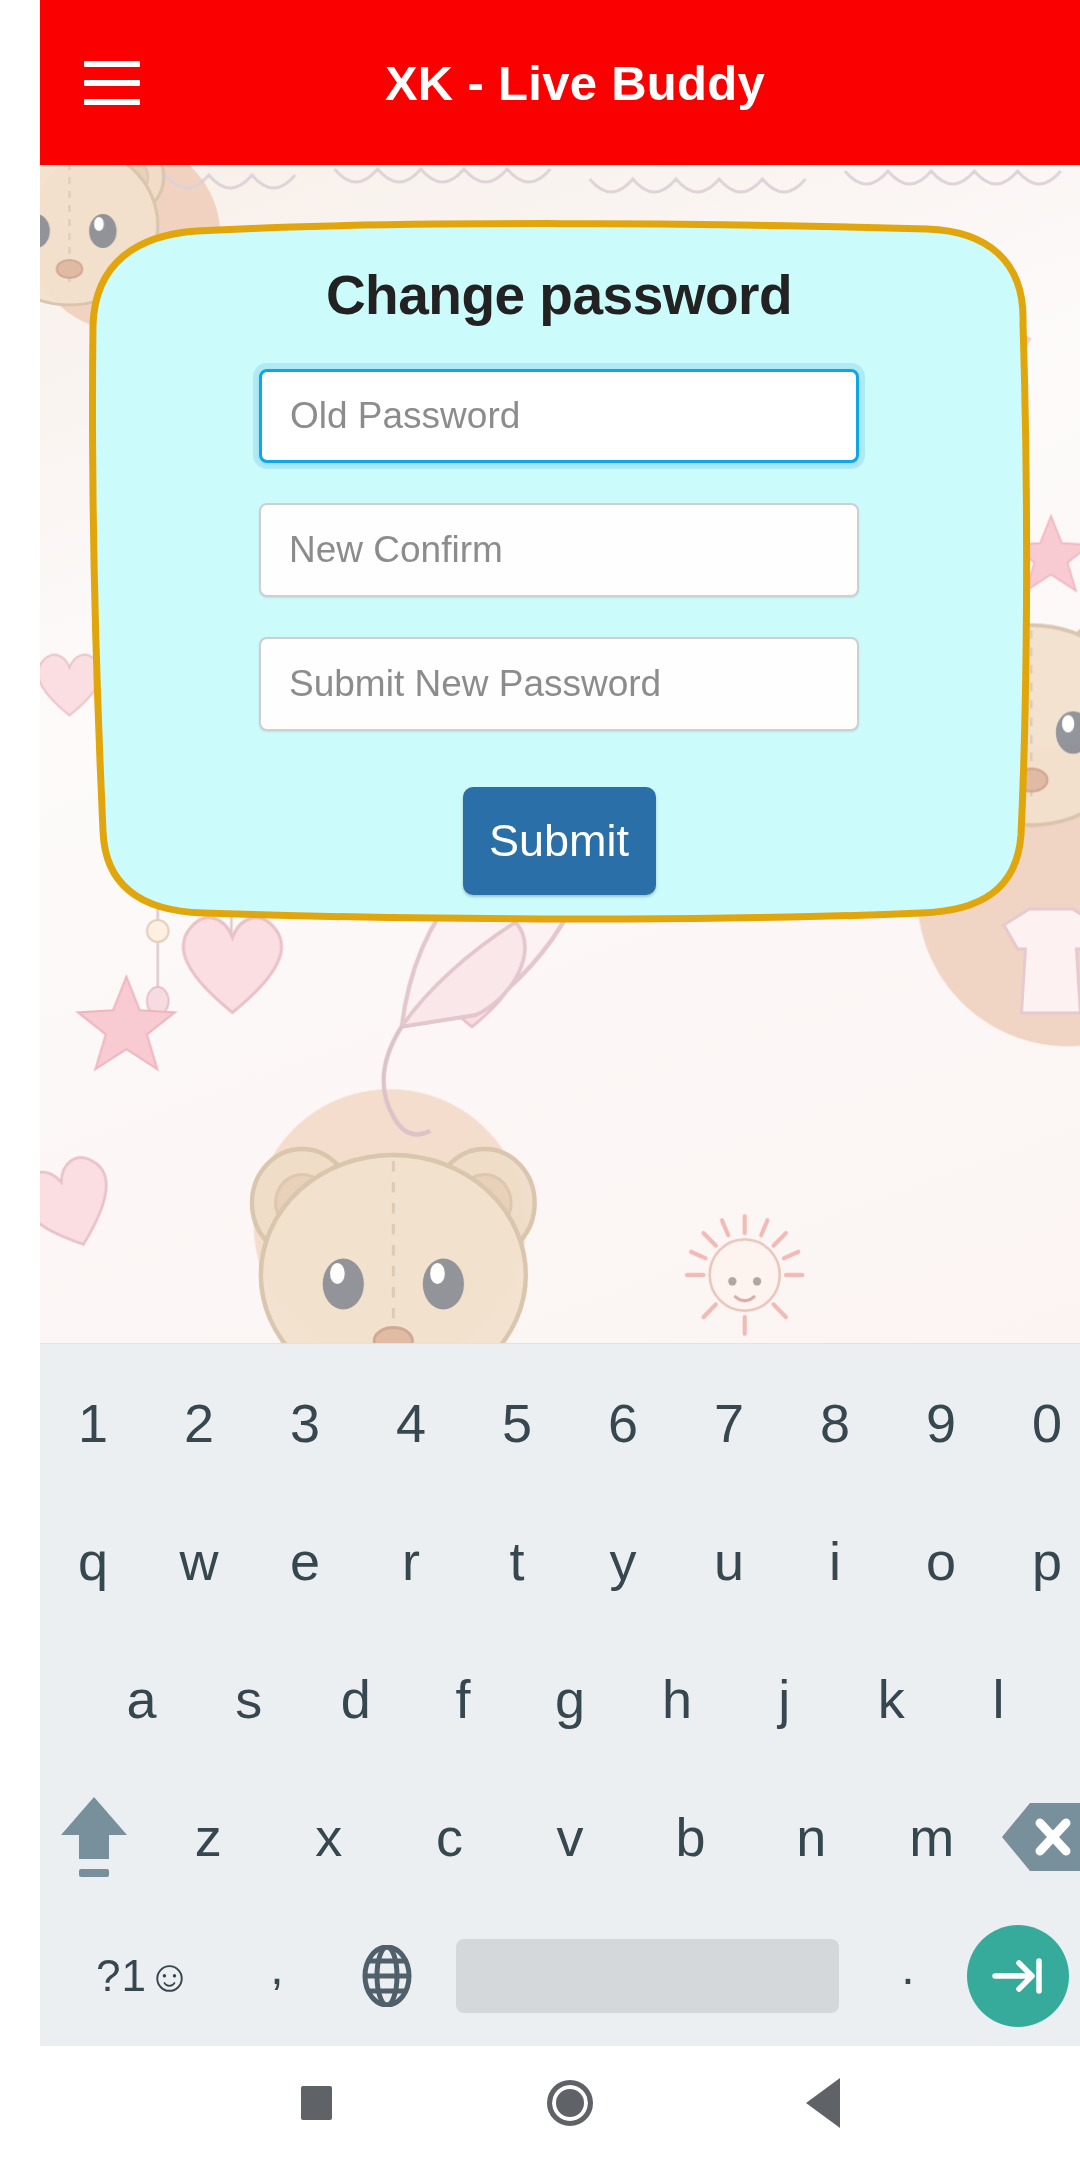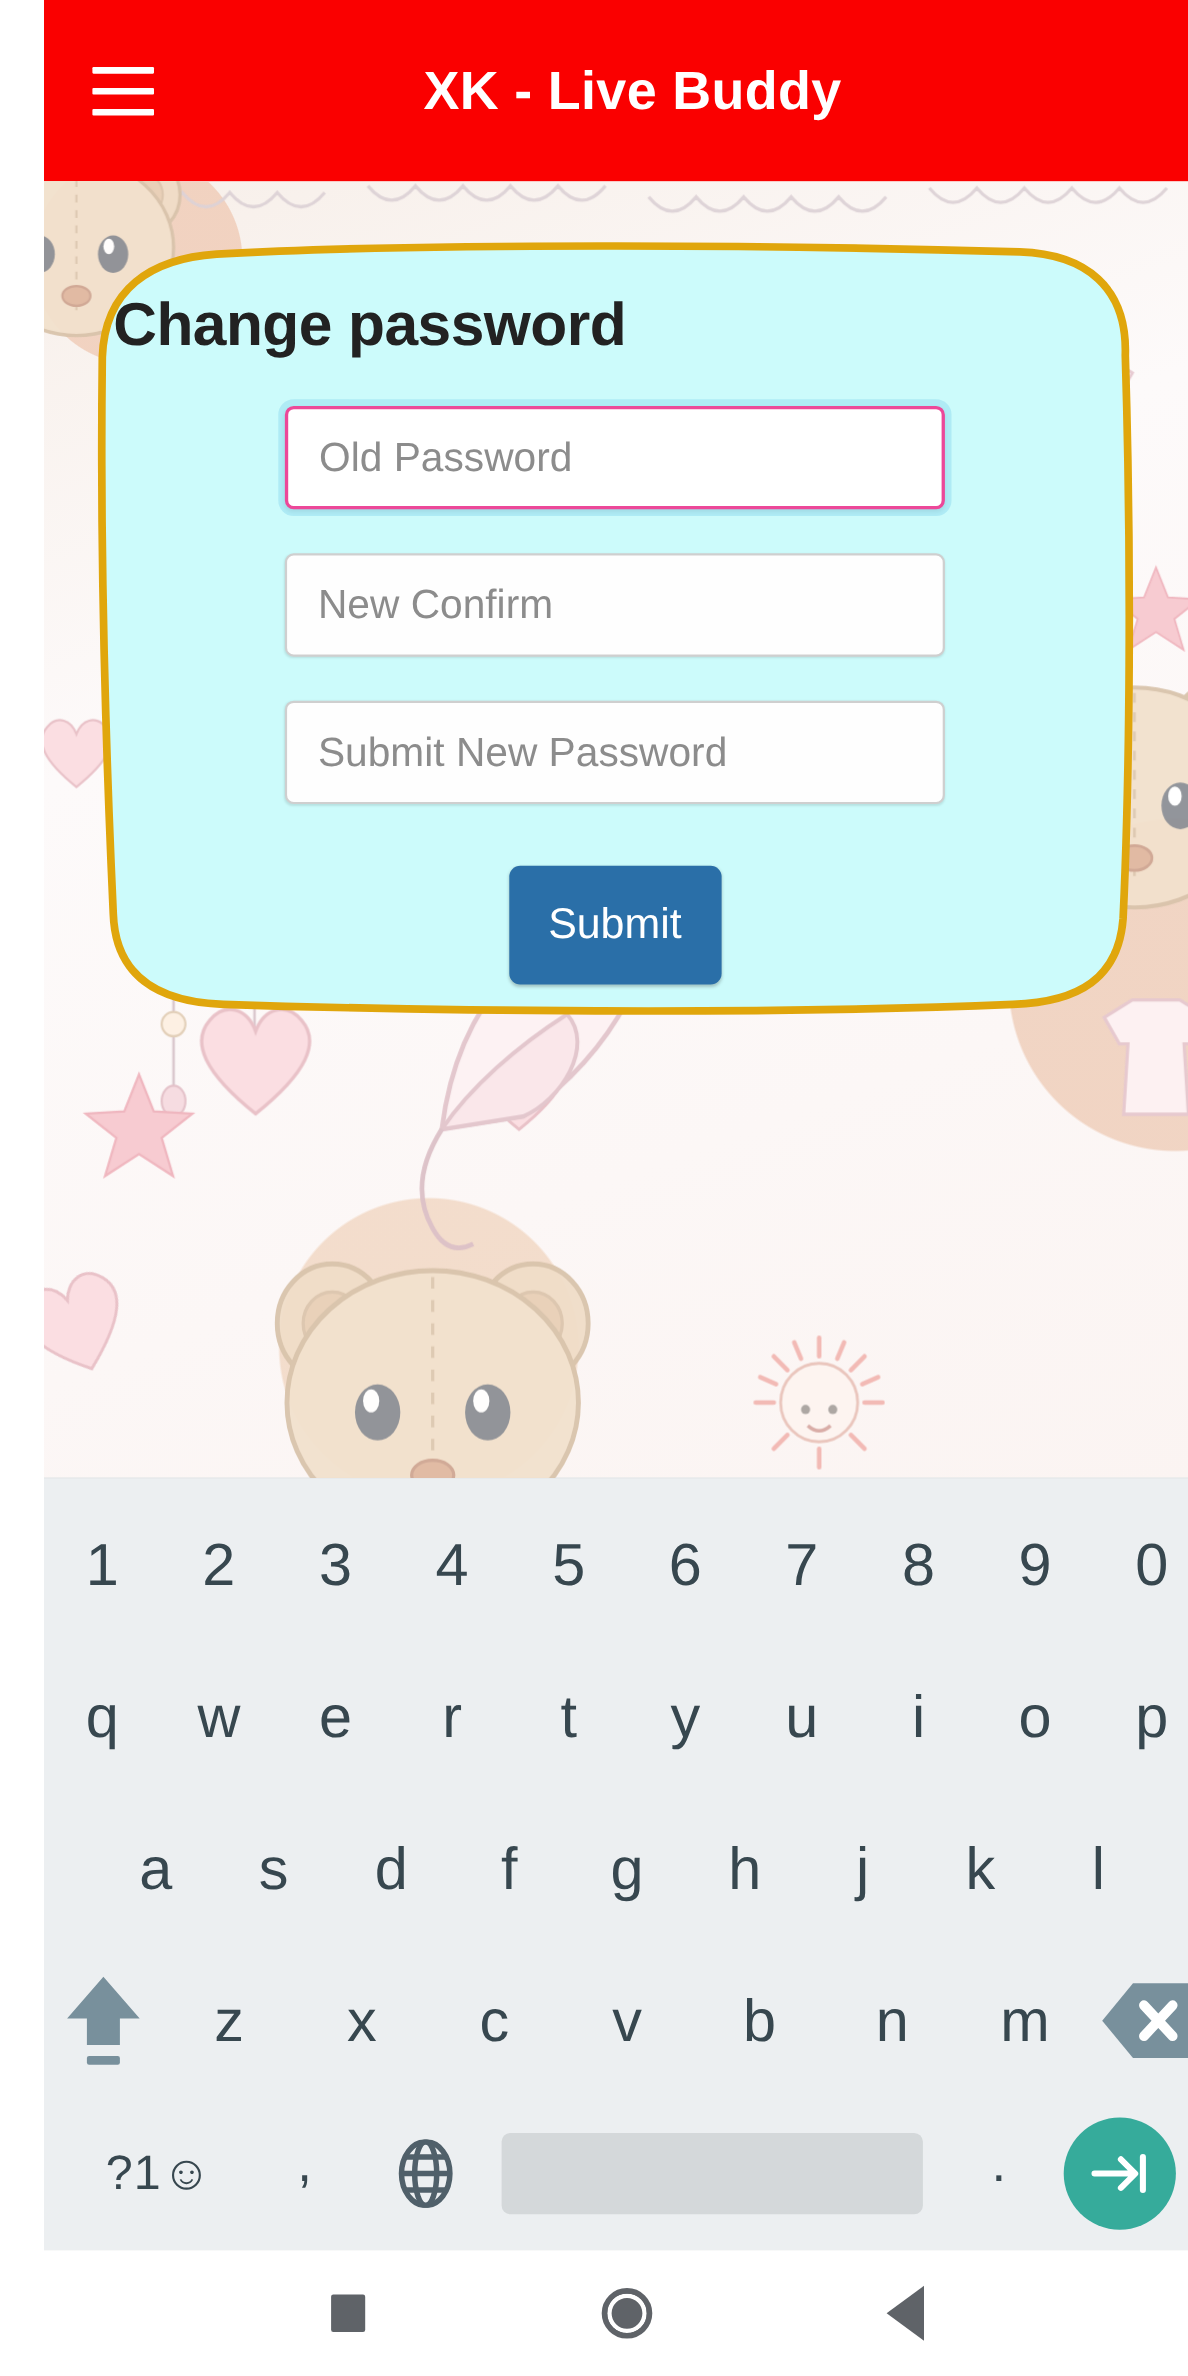--- a/index.html
+++ b/index.html
@@ -95,53 +95,53 @@
     display: flex;
     flex-direction: column;
     align-items: center;
   }
   .card-title {
     font-size: 55px;
     font-weight: bold;
     color: #222222;
     letter-spacing: -0.5px;
     margin-bottom: 42px;
-    text-align: left;
+    text-align: center;
     width: 100%;
   }
 
   .field {
     width: 600px;
     height: 94px;
     background: #fefefe;
     border: 2px solid #cfcfcf;
     border-radius: 8px;
     display: flex;
     align-items: center;
     padding: 0 28px;
     margin-bottom: 40px;
     font-size: 37px;
     color: #8c8c8c;
     box-shadow: 0 1px 2px rgba(0,0,0,.10);
   }
   .field.focused {
-    border: 3px solid #ec4899;
+    border: 3px solid #0ea5e9;
     box-shadow: 0 0 0 6px rgba(120,205,235,.35), 0 2px 4px rgba(0,0,0,.10);
     background: #ffffff;
   }
 
   .submit-btn {
     margin-top: 16px;
     width: 193px;
     height: 108px;
     background: #2a6fa8;
     border: none;
     border-radius: 10px;
     color: #ffffff;
-    font-size: 39px;
+    font-size: 45px;
     font-family: "Liberation Sans", sans-serif;
     cursor: pointer;
     box-shadow: 0 2px 3px rgba(0,0,0,.22);
   }
 
   
   .keyboard {
     flex: 0 0 703px;
     height: 703px;
     background: #eceff1;

